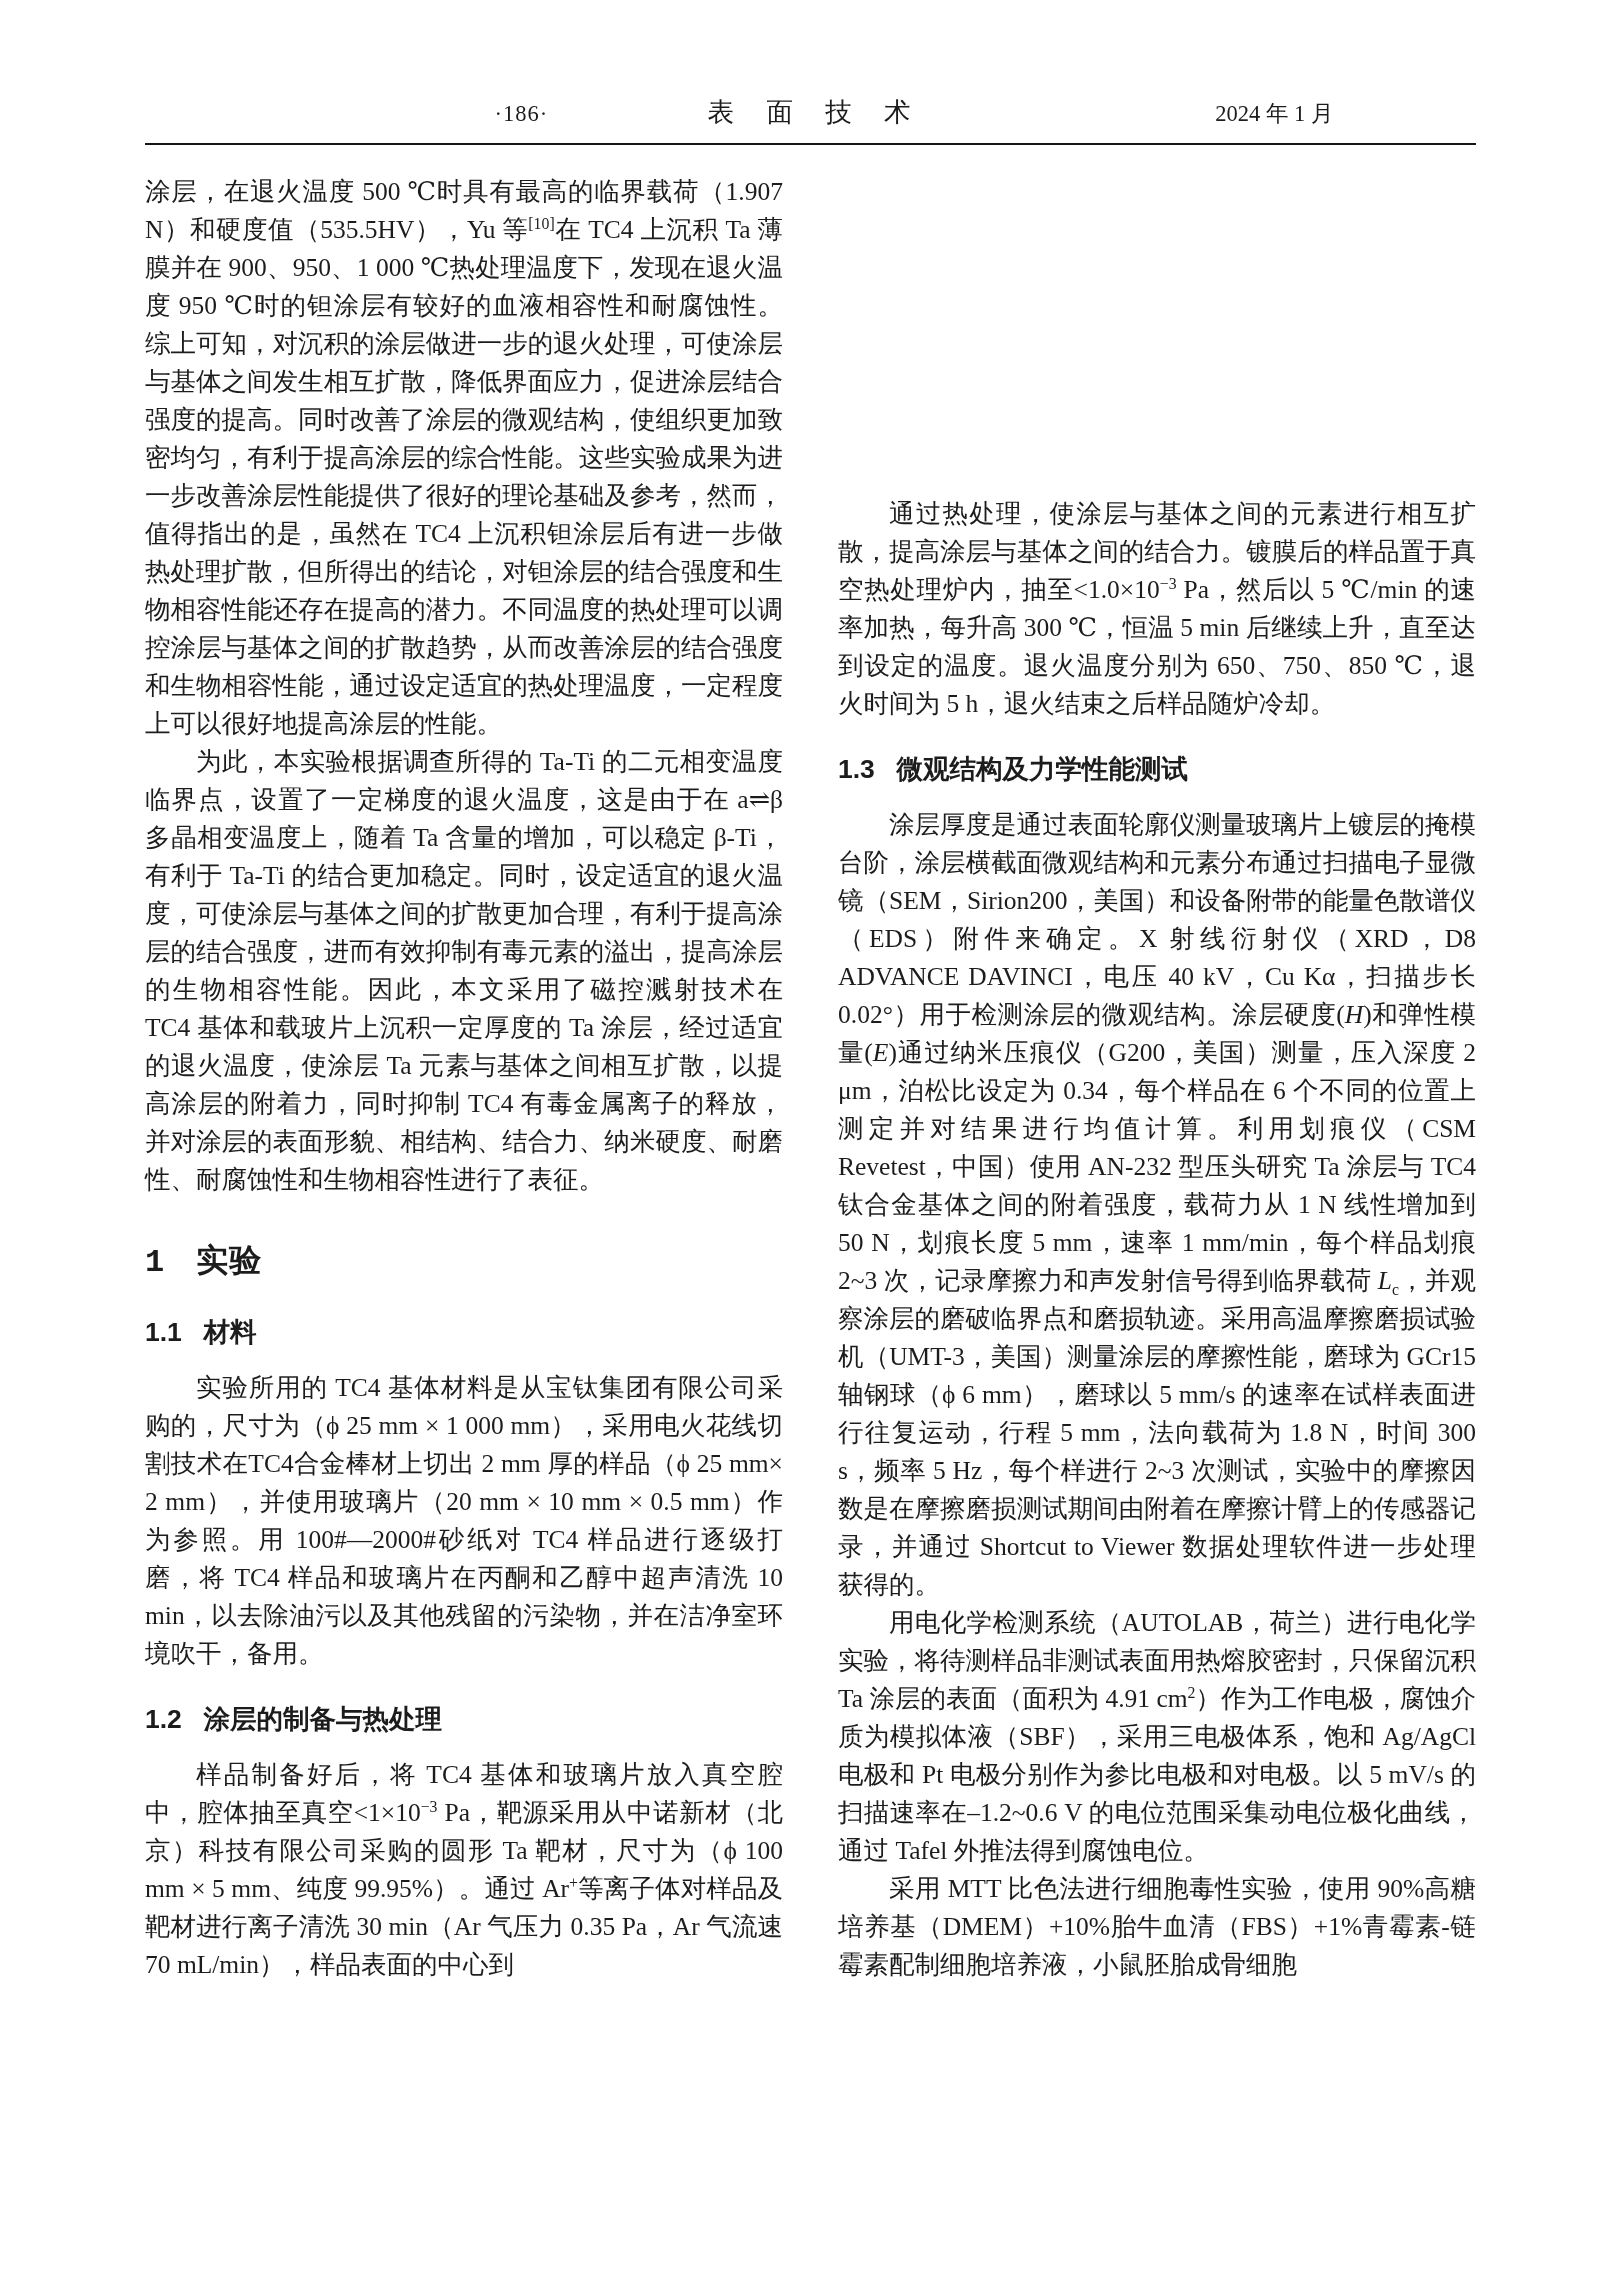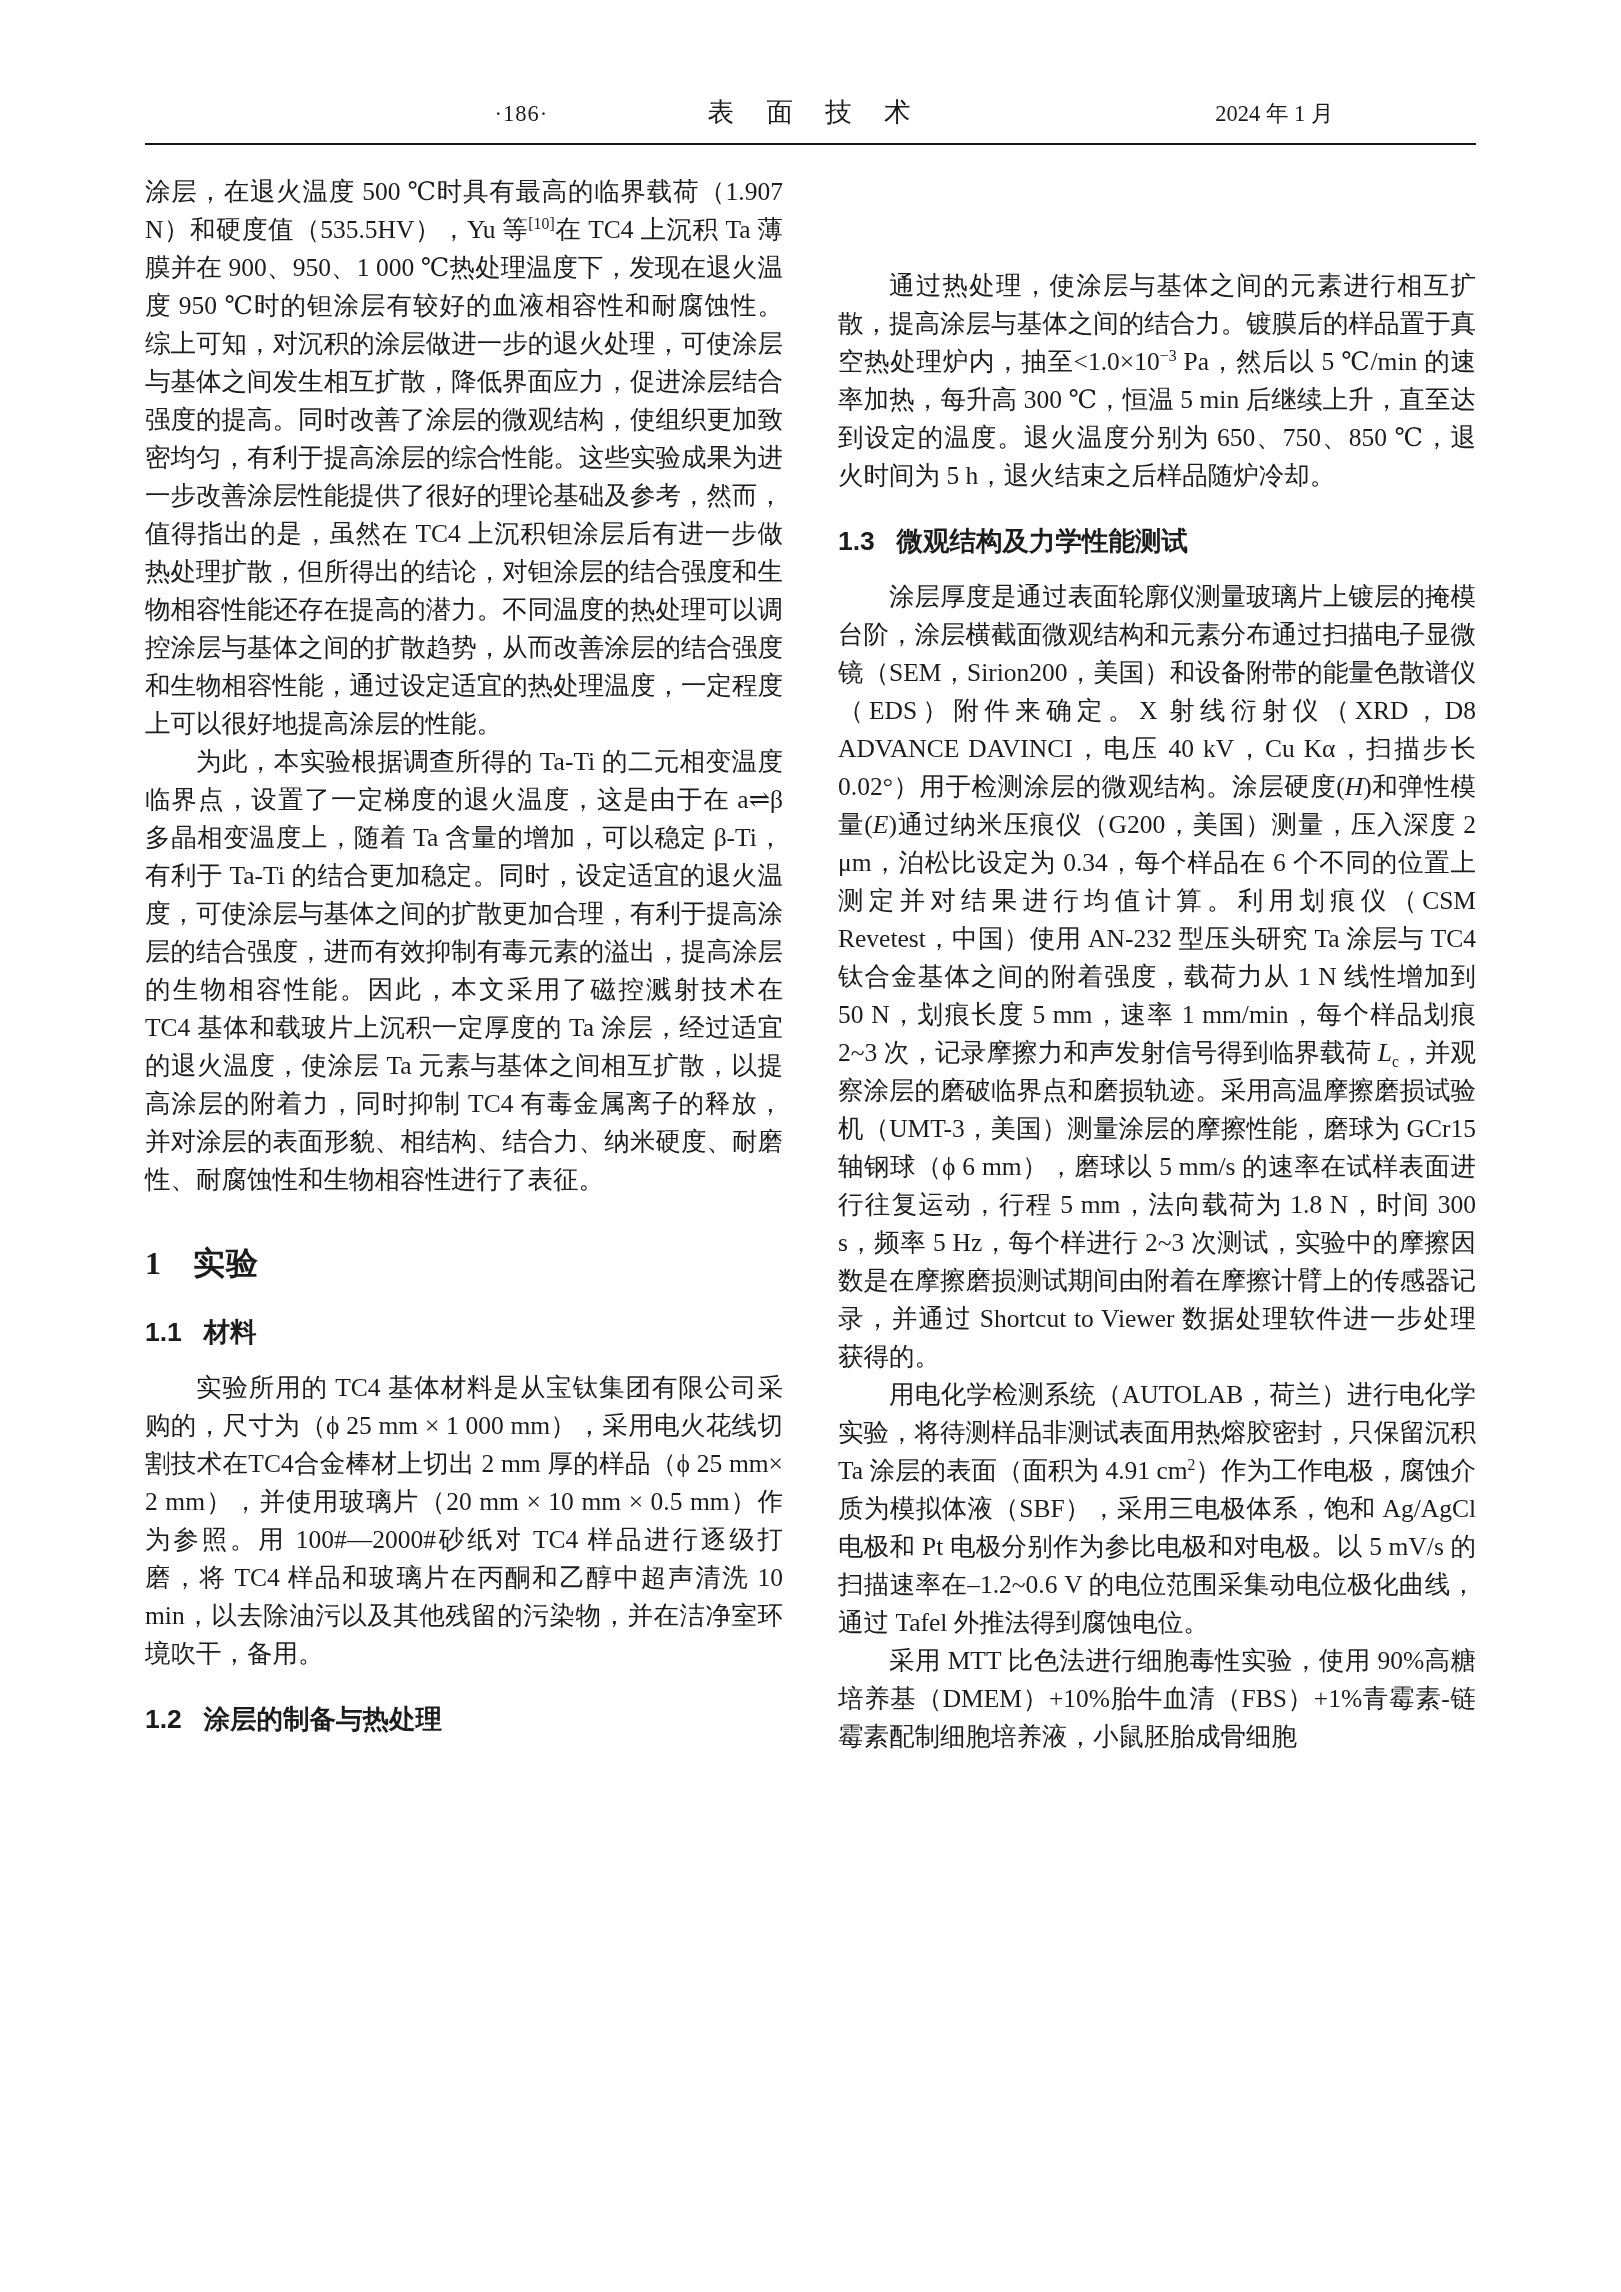--- a/index.html
+++ b/index.html
@@ -45,21 +45,21 @@
     width: 638px;
     font-size: 25.5px;
     line-height: 38px;
     text-align: justify;
   }
   .col p { text-indent: 2em; }
   .col p.cont { text-indent: 0; }
   sup { font-size: 0.62em; line-height: 0; vertical-align: super; }
   sub { font-size: 0.62em; line-height: 0; vertical-align: sub; }
   .sec-l1 {
-    font-family: Liberation Serif, serif;
+    font-family: Liberation Mono, monospace;
     font-size: 32px;
     font-weight: 700;
     margin: 45px 0 31px 0;
     letter-spacing: 1px;
   }
   .sec-l1 .sec-num { margin-right: 31px; }
   .sec-l2 {
     font-family: Liberation Sans, sans-serif;
     font-size: 26.5px;
     font-weight: 700;
@@ -91,20 +91,21 @@
       </h2>
 
       <h3 class="sec-l2">
         <span class="sec-num">1.1</span><span>材料</span>
       </h3>
       <p>实验所用的 TC4 基体材料是从宝钛集团有限公司采购的，尺寸为（ϕ 25 mm × 1 000 mm），采用电火花线切割技术在TC4合金棒材上切出 2 mm 厚的样品（ϕ 25 mm× 2 mm），并使用玻璃片（20 mm × 10 mm × 0.5 mm）作为参照。用 100#—2000#砂纸对 TC4 样品进行逐级打磨，将 TC4 样品和玻璃片在丙酮和乙醇中超声清洗 10 min，以去除油污以及其他残留的污染物，并在洁净室环境吹干，备用。</p>
 
       <h3 class="sec-l2">
         <span class="sec-num">1.2</span><span>涂层的制备与热处理</span>
       </h3>
+      <p>样品制备好后，将 TC4 基体和玻璃片放入真空腔中，腔体抽至真空&lt;1×10<sup>−3</sup> Pa，靶源采用从中诺新材（北京）科技有限公司采购的圆形 Ta 靶材，尺寸为（ϕ 100 mm × 5 mm、纯度 99.95%）。通过 Ar<sup>+</sup>等离子体对样品及靶材进行离子清洗 30 min（Ar 气压力 0.35 Pa，Ar 气流速 70 mL/min），样品表面的中心到</p>
     </div>
 
     <div class="col">
       <p>通过热处理，使涂层与基体之间的元素进行相互扩散，提高涂层与基体之间的结合力。镀膜后的样品置于真空热处理炉内，抽至&lt;1.0×10<sup>−3</sup> Pa，然后以 5 ℃/min 的速率加热，每升高 300 ℃，恒温 5 min 后继续上升，直至达到设定的温度。退火温度分别为 650、750、850 ℃，退火时间为 5 h，退火结束之后样品随炉冷却。</p>
 
       <h3 class="sec-l2">
         <span class="sec-num">1.3</span><span>微观结构及力学性能测试</span>
       </h3>
       <p>涂层厚度是通过表面轮廓仪测量玻璃片上镀层的掩模台阶，涂层横截面微观结构和元素分布通过扫描电子显微镜（SEM，Sirion200，美国）和设备附带的能量色散谱仪（EDS）附件来确定。X 射线衍射仪（XRD，D8 ADVANCE DAVINCI，电压 40 kV，Cu Kα，扫描步长 0.02°）用于检测涂层的微观结构。涂层硬度(<i>H</i>)和弹性模量(<i>E</i>)通过纳米压痕仪（G200，美国）测量，压入深度 2 μm，泊松比设定为 0.34，每个样品在 6 个不同的位置上测定并对结果进行均值计算。利用划痕仪（CSM Revetest，中国）使用 AN-232 型压头研究 Ta 涂层与 TC4 钛合金基体之间的附着强度，载荷力从 1 N 线性增加到 50 N，划痕长度 5 mm，速率 1 mm/min，每个样品划痕 2~3 次，记录摩擦力和声发射信号得到临界载荷 <i>L</i><sub>c</sub>，并观察涂层的磨破临界点和磨损轨迹。采用高温摩擦磨损试验机（UMT-3，美国）测量涂层的摩擦性能，磨球为 GCr15 轴钢球（ϕ 6 mm），磨球以 5 mm/s 的速率在试样表面进行往复运动，行程 5 mm，法向载荷为 1.8 N，时间 300 s，频率 5 Hz，每个样进行 2~3 次测试，实验中的摩擦因数是在摩擦磨损测试期间由附着在摩擦计臂上的传感器记录，并通过 Shortcut to Viewer 数据处理软件进一步处理获得的。</p>
       <p>用电化学检测系统（AUTOLAB，荷兰）进行电化学实验，将待测样品非测试表面用热熔胶密封，只保留沉积 Ta 涂层的表面（面积为 4.91 cm<sup>2</sup>）作为工作电极，腐蚀介质为模拟体液（SBF），采用三电极体系，饱和 Ag/AgCl 电极和 Pt 电极分别作为参比电极和对电极。以 5 mV/s 的扫描速率在–1.2~0.6 V 的电位范围采集动电位极化曲线，通过 Tafel 外推法得到腐蚀电位。</p>

